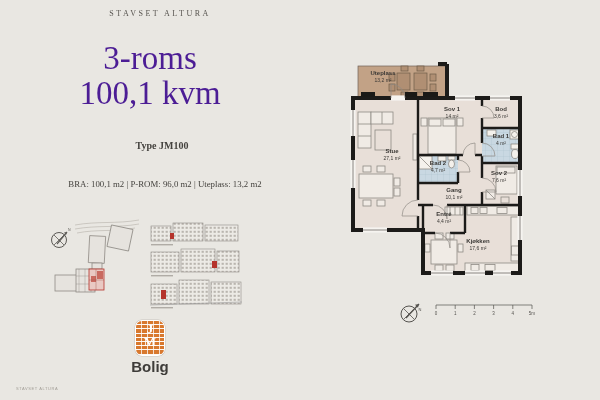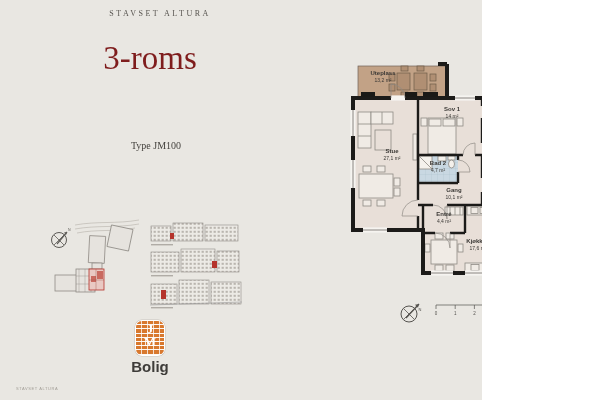--- a/index.html
+++ b/index.html
@@ -1,26 +1,26 @@
 <!DOCTYPE html>
 <html><head>
 <meta charset="utf-8">
 <style>
   html,body{margin:0;padding:0;}
-  .page{position:relative;width:482px;height:400px;background:#e9e7e2;overflow:hidden;
+  .page{position:relative;width:600px;height:400px;background:#e9e7e2;overflow:hidden;
         font-family:"Liberation Serif",serif;color:#403e3b;}
   .abs{position:absolute;}
 
   
   .brand{top:9px;left:0;width:320px;text-align:center;font-size:8px;letter-spacing:2.5px;
          color:#57544f;}
   .title{top:41px;left:0;width:300px;text-align:center;font-size:33px;line-height:1.06;
-         color:#7f1d1d;}
-  .unit-info{top:137px;left:6px;width:300px;text-align:center;font-size:10px;line-height:1.8;
-             color:#45433f;}
+         color:#4c1d95;}
+  .unit-info{top:137px;left:12px;width:300px;text-align:center;font-size:10px;line-height:1.8;
+             color:#45433f;font-weight:bold;}
   .specs{top:179px;left:0;width:330px;text-align:center;font-size:8.8px;color:#45433f;}
 
   
   .plan{left:335px;top:48px;width:200px;height:232px;}
   .room-label{position:absolute;transform:translateX(-50%);text-align:center;
               font-family:"Liberation Sans",sans-serif;color:#3a3835;white-space:nowrap;}
   .rname{font-size:6px;font-weight:bold;line-height:1.15;}
   .rarea{font-size:5px;line-height:1.2;}
 
   
@@ -42,26 +42,28 @@
 </style>
 </head>
 <body>
 
 <div class="page">
 
   <div class="abs brand">STAVSET ALTURA</div>
 
   <div class="abs title">
     <div>3-roms</div>
+    <div>100,1 kvm</div>
   </div>
 
   <div class="abs unit-info">
     <div>Type JM100</div>
   </div>
 
+  <div class="abs specs">BRA: 100,1 m2 | P-ROM: 96,0 m2 | Uteplass: 13,2 m2</div>
 
   <svg class="abs" style="left:45px;top:218px" width="200" height="95" viewBox="0 0 200 95">
 
     <g stroke="#5c5a56" fill="none" stroke-width="1">
       <circle cx="14" cy="22" r="7.5"></circle>
       <path d="M9,17 L19,27 M9,27 L19,17" stroke-width=".8"></path>
       <path d="M12,26 L22,14" stroke-width="1.2"></path>
       <path d="M22,14 l-3,.5 2.2,2.2 z" fill="#5c5a56" stroke="none"></path>
     </g>
     <text x="23" y="13" font-size="3.5" fill="#5c5a56" font-family="Liberation Sans,sans-serif">N</text>

